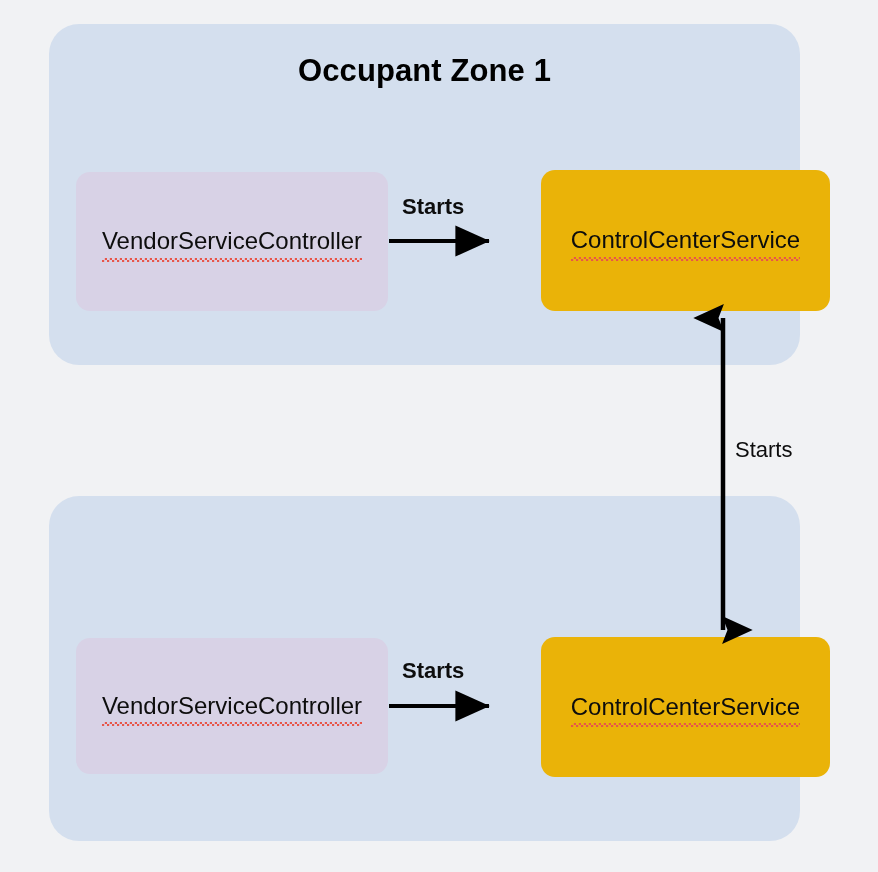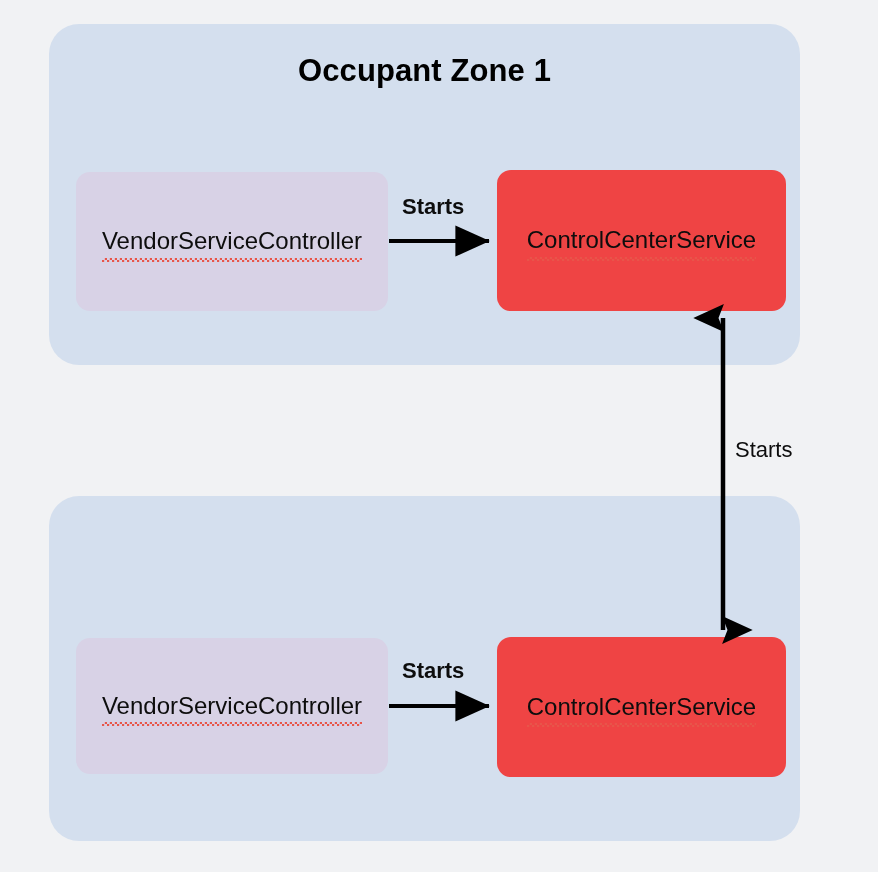--- a/index.html
+++ b/index.html
@@ -65,21 +65,21 @@
     right: 0;
     bottom: -7px;
     height: 4px;
     background-image:
       radial-gradient(circle at 1.25px 3px, #e8554a 1.1px, rgba(232,85,74,0) 1.4px),
       radial-gradient(circle at 3.75px 1px, #e8554a 1.1px, rgba(232,85,74,0) 1.4px);
     background-size: 5px 4px;
     background-repeat: repeat-x;
   }
   .node-vendor { background: #d8d2e6; }
-  .node-control { background: #ef4444; }
+  .node-control { background: #eab308; margin-left: 44px; }
 
   #node-vendor-1  { left: 76px;  top: 172px; width: 312px; height: 139px; }
   #node-control-1 { left: 497px; top: 170px; width: 289px; height: 141px; }
   #node-vendor-2  { left: 76px;  top: 638px; width: 312px; height: 136px; }
   #node-control-2 { left: 497px; top: 637px; width: 289px; height: 140px; }
 
   
   .edge-label {
     position: absolute;
     font-size: 22px;

